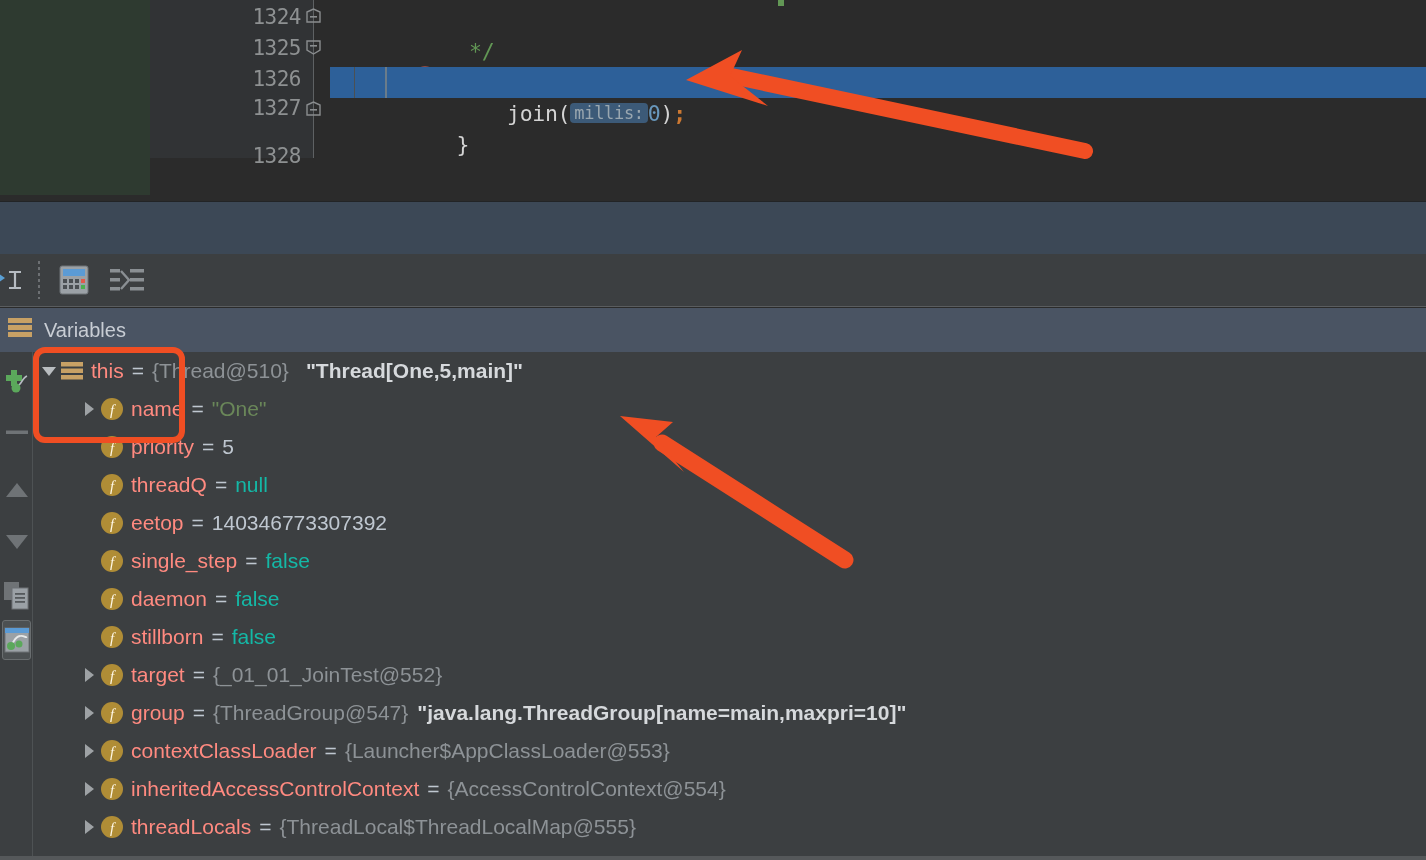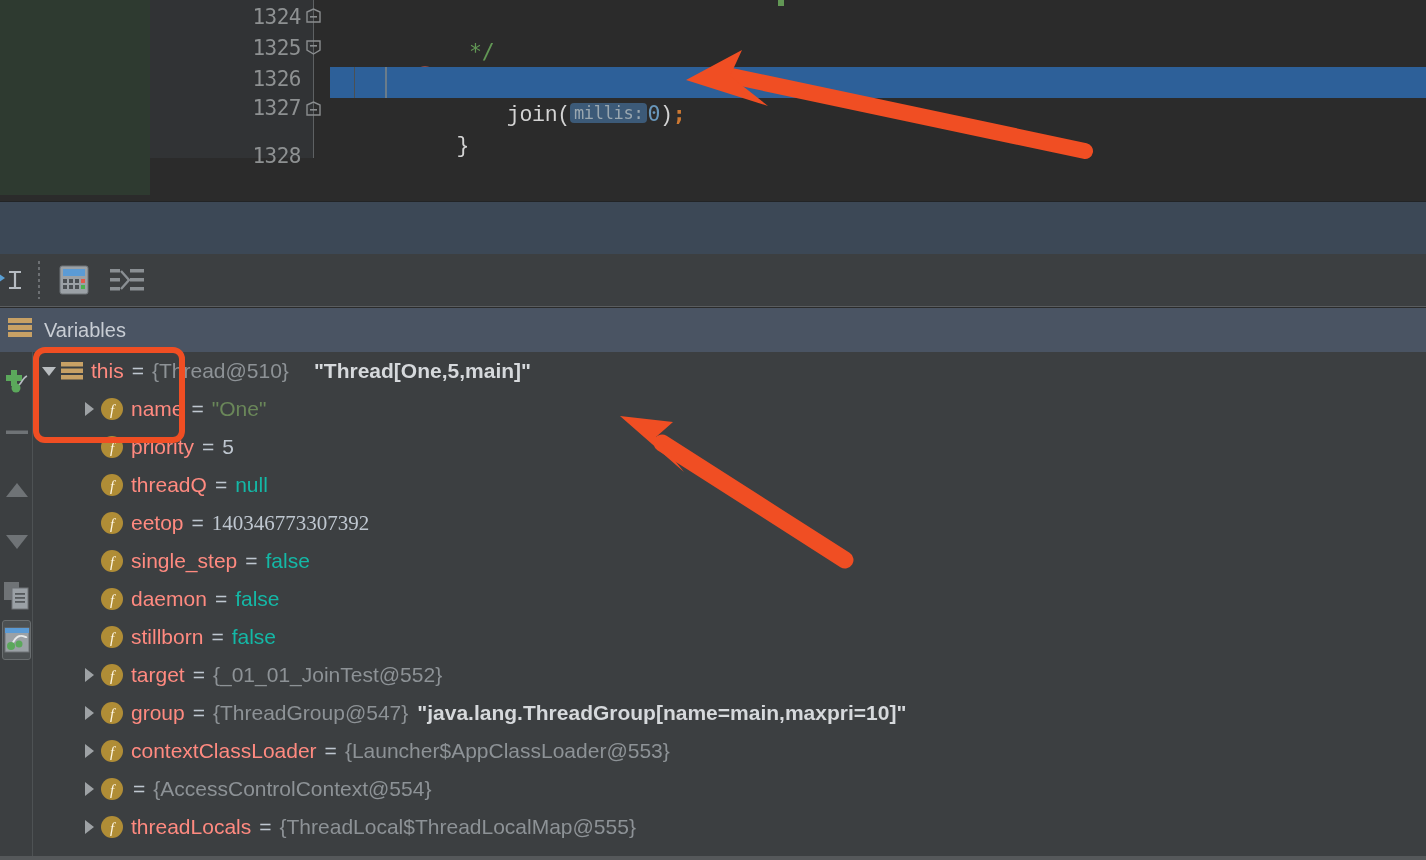--- a/index.html
+++ b/index.html
@@ -51,21 +51,21 @@
   }
   .code-line.hl { background: #2d6099; width: 1246px; }
   .caret-col {
     position: absolute; left: 55px; top: 0; width: 2px; height: 31px; background: #6a7c8a;
   }
   .indent-guide { position: absolute; left: 24px; top:0; width: 1px; height: 31px; background:#4b5053; }
   .tok-key { color: #cc7832; font-weight: bold; }
   .tok-fn { color: #ffc66d; font-weight: bold; }
   .tok-cmt { color: #629755; }
   .tok-num { color: #6897bb; }
-  .tok-white { color: #d4d4d4; font-family: Liberation Mono, monospace; }
+  .tok-white { color: #d4d4d4; }
   .param-hint {
     background: #3c5a78; color: #9aa7b0; border-radius: 4px;
     padding: 0 4px; font-size: 17px; position: relative; top: -2px;
   }
   .top-sliver {
     position: absolute; left: 628px; top: 0; width: 6px; height: 6px; background: #629755;
   }
 
   
   .breadcrumb-bar {
@@ -307,21 +307,21 @@
           </svg></span>
         <span class="vicon">
           <svg width="22" height="20" viewBox="0 0 22 20">
             <rect x="0" y="1" width="22" height="4.5" fill="#c8a165"></rect>
             <rect x="0" y="7.5" width="22" height="4.5" fill="#c8a165"></rect>
             <rect x="0" y="14" width="22" height="4.5" fill="#c8a165"></rect>
           </svg>
         </span>
         <span class="vname">this</span>
         <span class="veq">=</span>
-        <span class="vval-ref" style="margin-right: 25px;">{Thread@510}</span>
+        <span class="vval-ref" style="margin-right: 17px;">{Thread@510}</span>
         <span class="vval-strbold" style="margin-right: 9px;">"Thread[One,5,main]"</span>
       </div>
       <div class="var-row" style="padding-left: 46px;">
         <span class="twisty"><svg width="20" height="20" viewBox="0 0 20 20">
             <path d="M6 3 L6 17 L15 10 Z" fill="#9ea2a5"></path>
           </svg></span>
         <span class="vicon">
           <svg width="24" height="24" viewBox="0 0 24 24">
             <circle cx="12" cy="12" r="11" fill="#b08d36"></circle>
             <text x="12" y="17.5" font-family="Liberation Serif, serif" font-style="italic" font-size="15" fill="#fff8e6" text-anchor="middle">f</text>
@@ -358,21 +358,21 @@
       <div class="var-row" style="padding-left: 46px;">
         <span class="twisty"></span>
         <span class="vicon">
           <svg width="24" height="24" viewBox="0 0 24 24">
             <circle cx="12" cy="12" r="11" fill="#b08d36"></circle>
             <text x="12" y="17.5" font-family="Liberation Serif, serif" font-style="italic" font-size="15" fill="#fff8e6" text-anchor="middle">f</text>
           </svg>
         </span>
         <span class="vname">eetop</span>
         <span class="veq">=</span>
-        <span class="vval-num" style="margin-right: 9px; font-family: Liberation Serif, serif;">140346773307392</span>
+        <span class="vval-num" style="margin-right: 9px;">140346773307392</span>
       </div>
       <div class="var-row" style="padding-left: 46px;">
         <span class="twisty"></span>
         <span class="vicon">
           <svg width="24" height="24" viewBox="0 0 24 24">
             <circle cx="12" cy="12" r="11" fill="#b08d36"></circle>
             <text x="12" y="17.5" font-family="Liberation Serif, serif" font-style="italic" font-size="15" fill="#fff8e6" text-anchor="middle">f</text>
           </svg>
         </span>
         <span class="vname">single_step</span>
@@ -449,20 +449,21 @@
       <div class="var-row" style="padding-left: 46px;">
         <span class="twisty"><svg width="20" height="20" viewBox="0 0 20 20">
             <path d="M6 3 L6 17 L15 10 Z" fill="#9ea2a5"></path>
           </svg></span>
         <span class="vicon">
           <svg width="24" height="24" viewBox="0 0 24 24">
             <circle cx="12" cy="12" r="11" fill="#b08d36"></circle>
             <text x="12" y="17.5" font-family="Liberation Serif, serif" font-style="italic" font-size="15" fill="#fff8e6" text-anchor="middle">f</text>
           </svg>
         </span>
+        <span class="vname">inheritedAccessControlContext</span>
         <span class="veq">=</span>
         <span class="vval-ref" style="margin-right: 9px;">{AccessControlContext@554}</span>
       </div>
       <div class="var-row" style="padding-left: 46px;">
         <span class="twisty"><svg width="20" height="20" viewBox="0 0 20 20">
             <path d="M6 3 L6 17 L15 10 Z" fill="#9ea2a5"></path>
           </svg></span>
         <span class="vicon">
           <svg width="24" height="24" viewBox="0 0 24 24">
             <circle cx="12" cy="12" r="11" fill="#b08d36"></circle>

